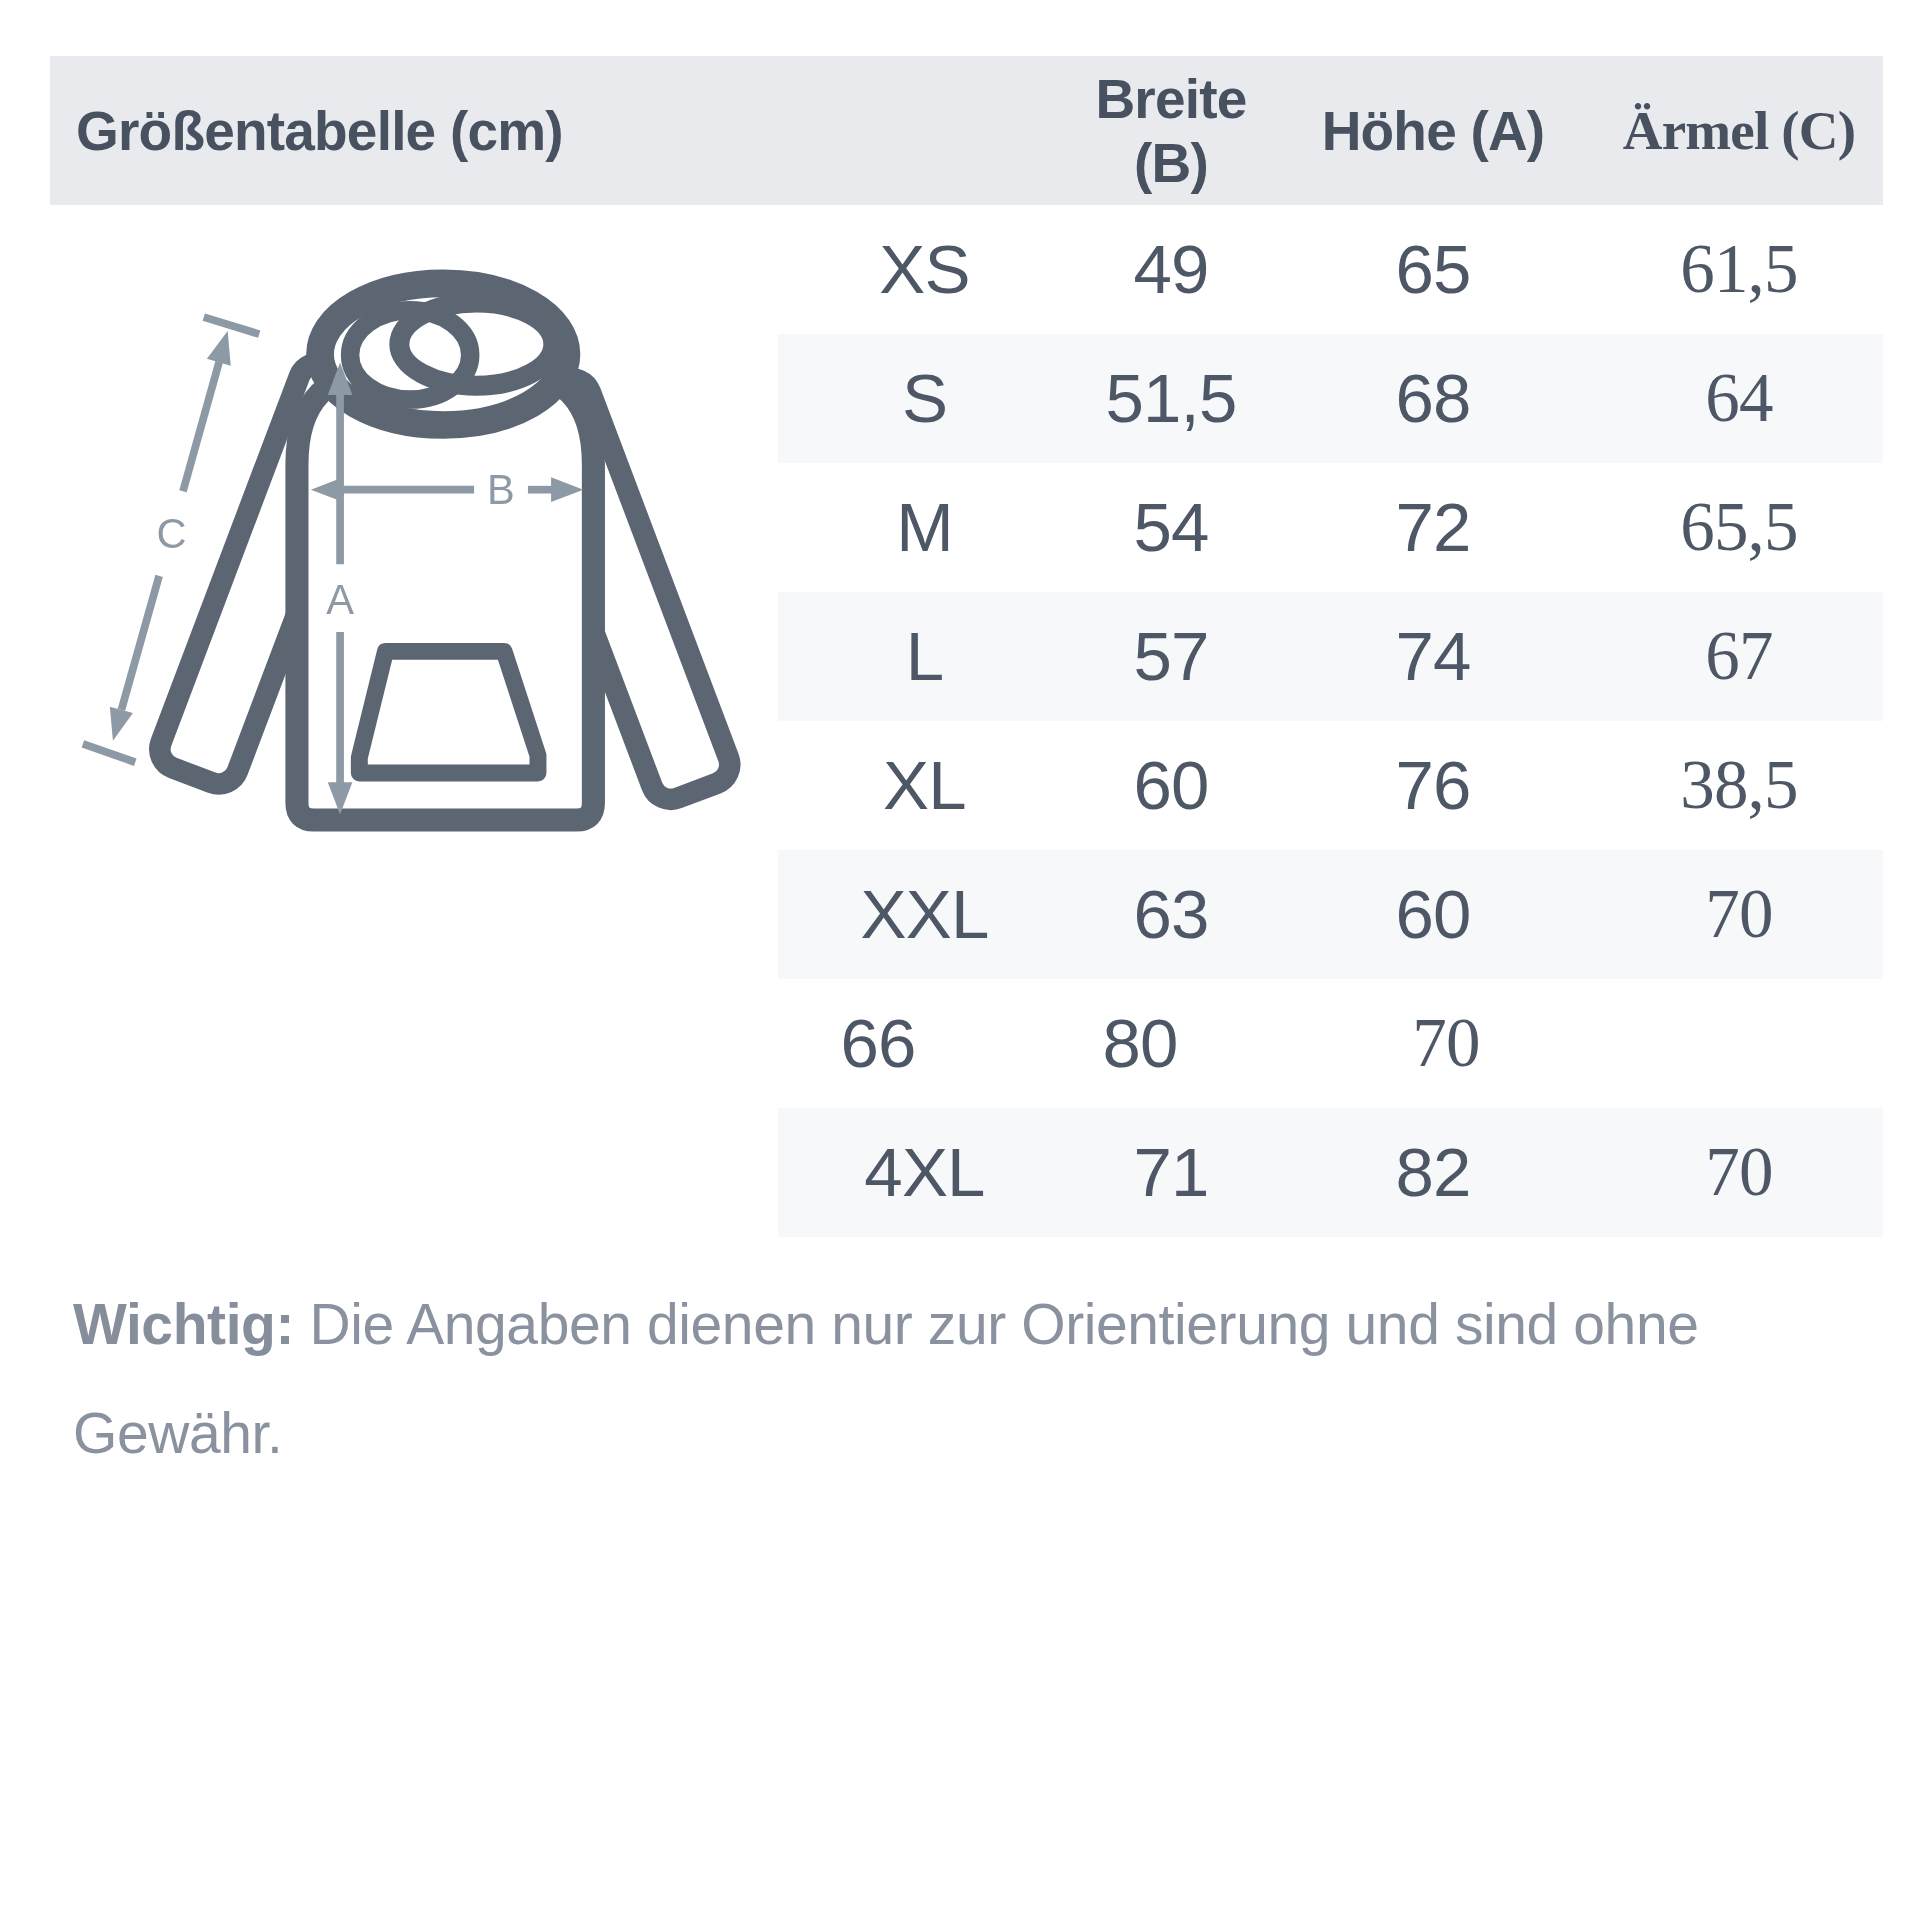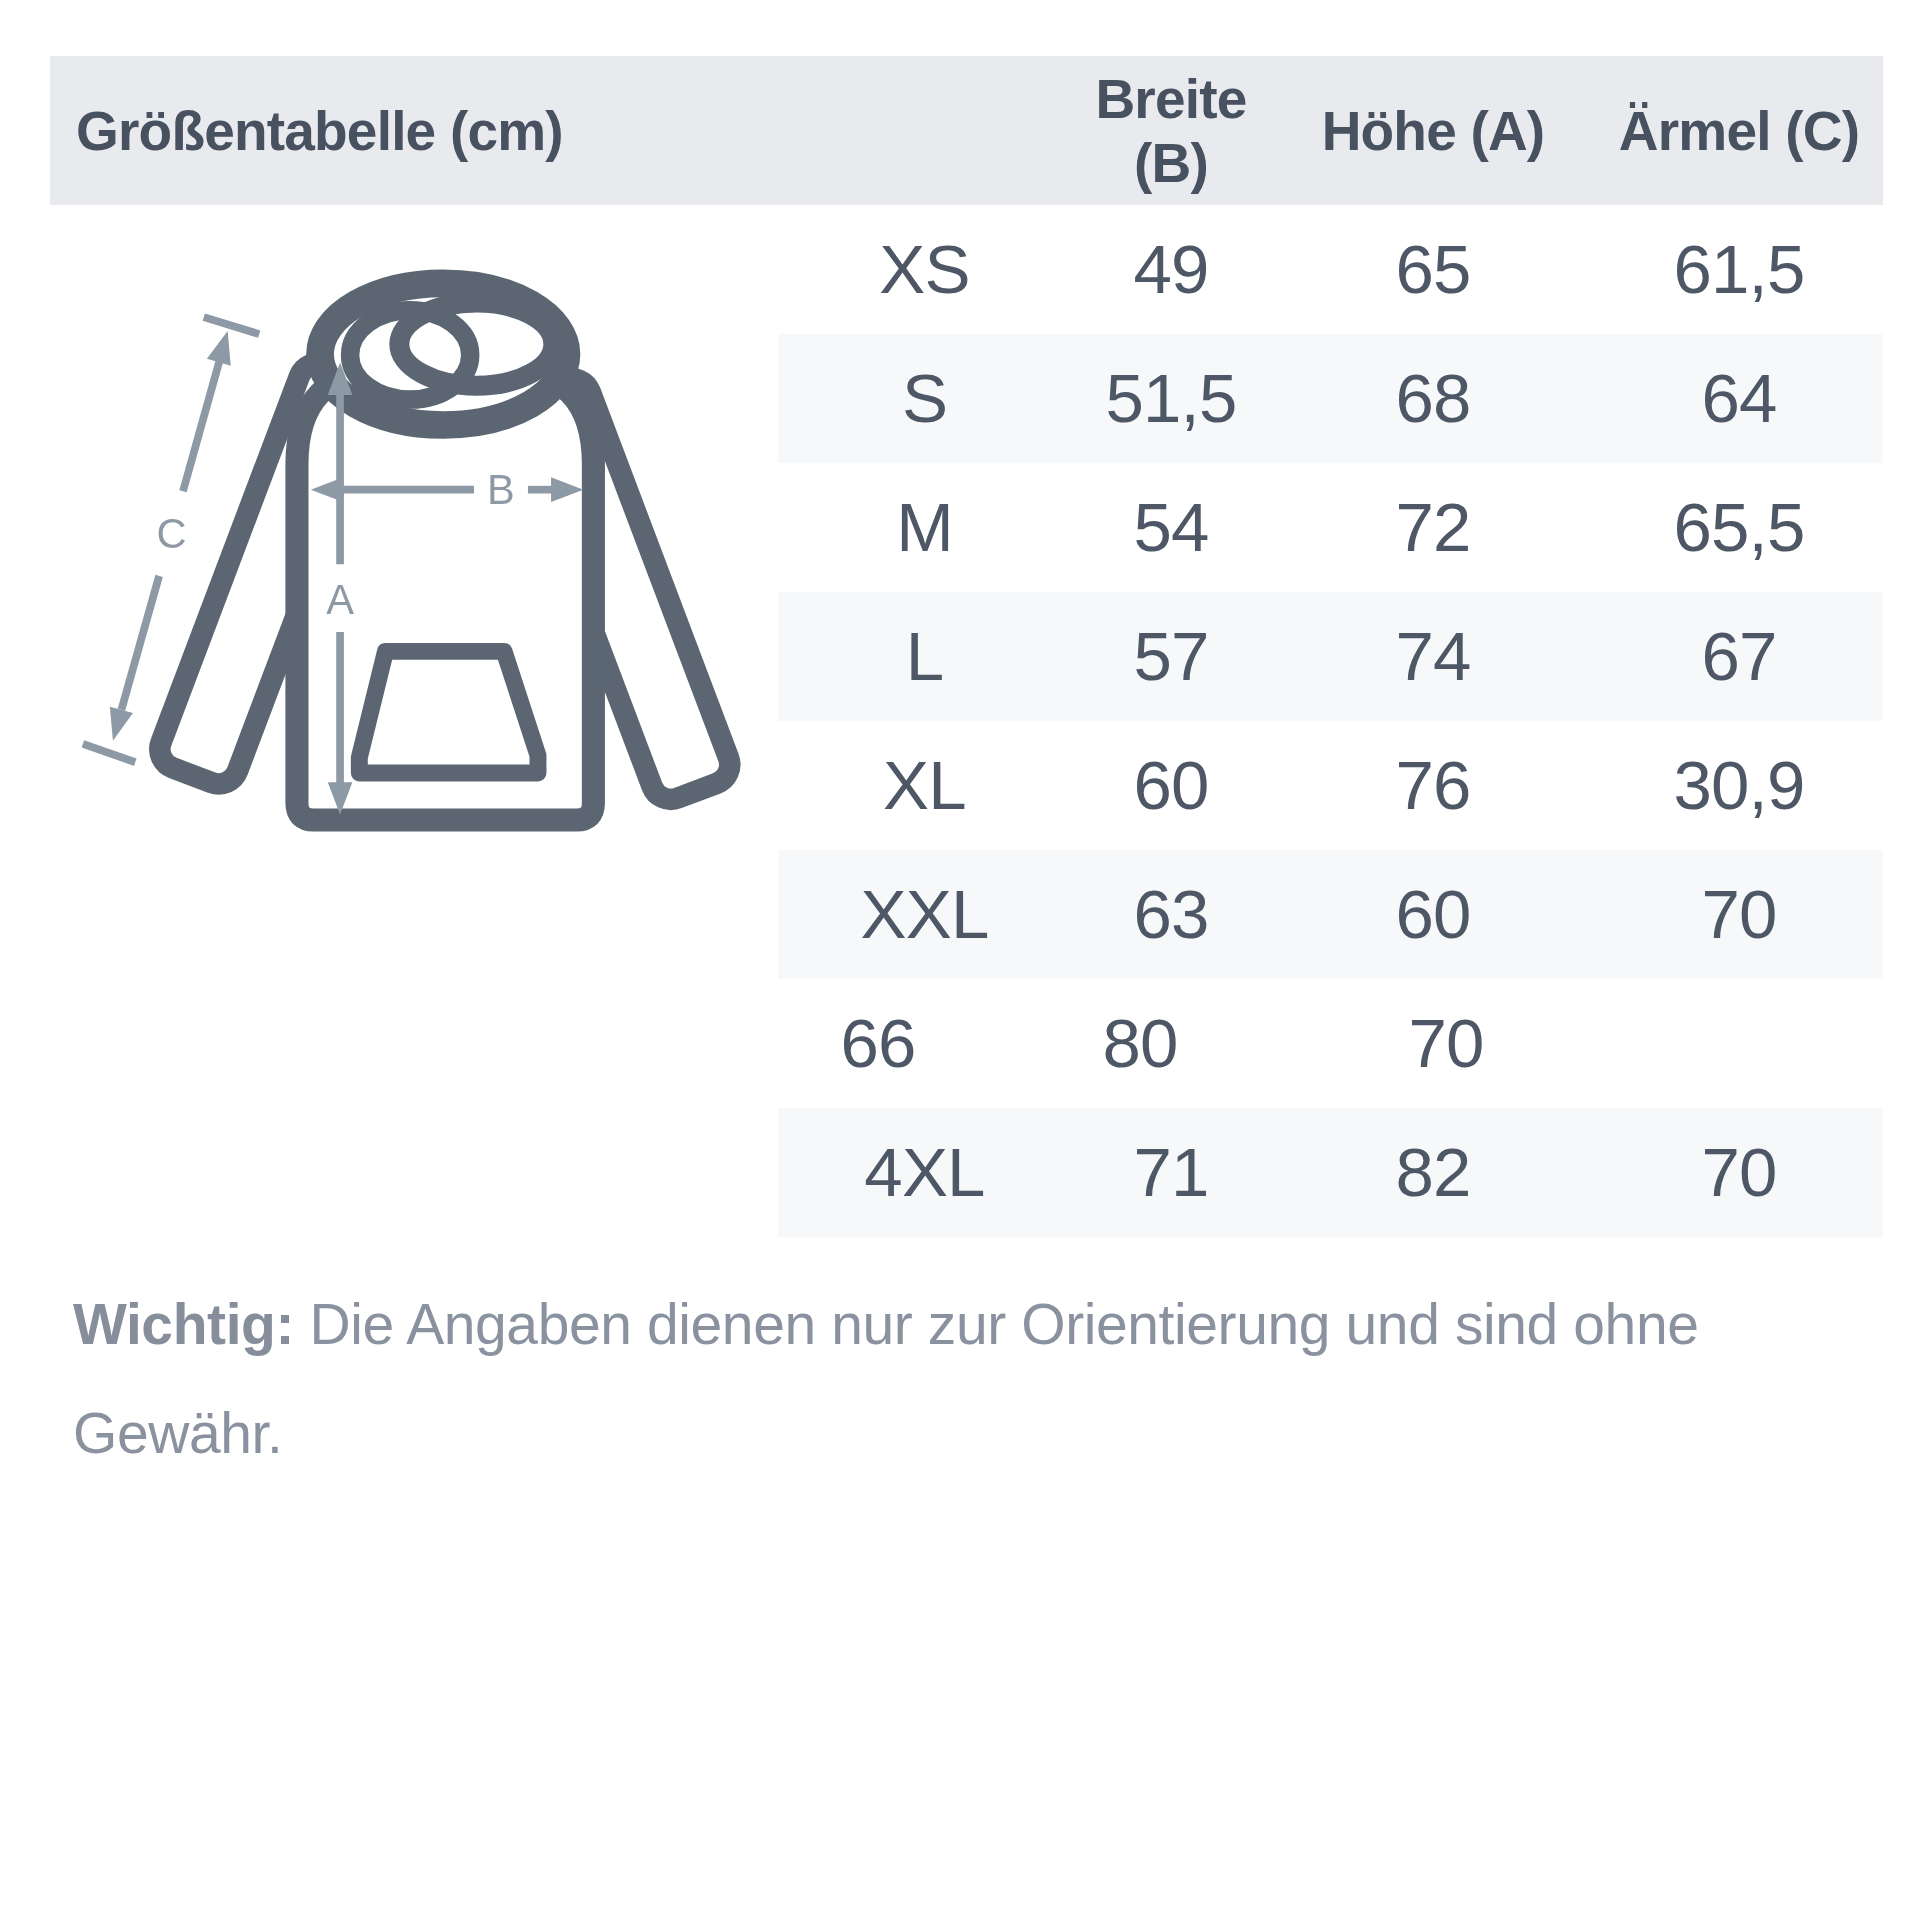--- a/index.html
+++ b/index.html
@@ -14,21 +14,21 @@
   .header-band{
     position:absolute;left:50px;top:56px;width:1833px;height:149px;
     background:#e9eaee;display:flex;align-items:center;
     font-weight:bold;font-size:55px;color:#47515f;letter-spacing:-0.8px;
   }
   .header-title{flex:1 1 auto;padding-left:26px;}
   .hdr-col{text-align:center;flex:0 0 auto;}
   .w-size{width:293px;}
   .w-b{width:200px;}
   .w-a{width:324px;}
-  .w-c{width:288px;}
+  .w-c{width:288px;font-family:Liberation Serif, serif;}
 
   
   .rows{position:absolute;left:50px;top:205px;width:1833px;}
   .row{display:flex;height:129px;}
   .row-spacer{flex:0 0 728px;}
   .cells{flex:1 1 auto;display:flex;align-items:center;height:100%;
          font-size:69px;color:#4d5766;letter-spacing:-0.8px;}
   .cells.striped{background:#f7f8fa;}
   .cell{text-align:center;flex:0 0 auto;}
 
@@ -96,21 +96,21 @@
         <div class="cell cell-c w-c">67</div>
       </div>
     </div>
 
     <div class="row">
       <div class="row-spacer"></div>
       <div class="cells">
         <div class="cell cell-size w-size">XL</div>
         <div class="cell cell-b w-b">60</div>
         <div class="cell cell-a w-a">76</div>
-        <div class="cell cell-c w-c">30,9</div>
+        <div class="cell cell-c w-c">38,5</div>
       </div>
     </div>
 
     <div class="row">
       <div class="row-spacer"></div>
       <div class="cells striped">
         <div class="cell cell-size w-size">XXL</div>
         <div class="cell cell-b w-b">63</div>
         <div class="cell cell-a w-a">60</div>
         <div class="cell cell-c w-c">70</div>

